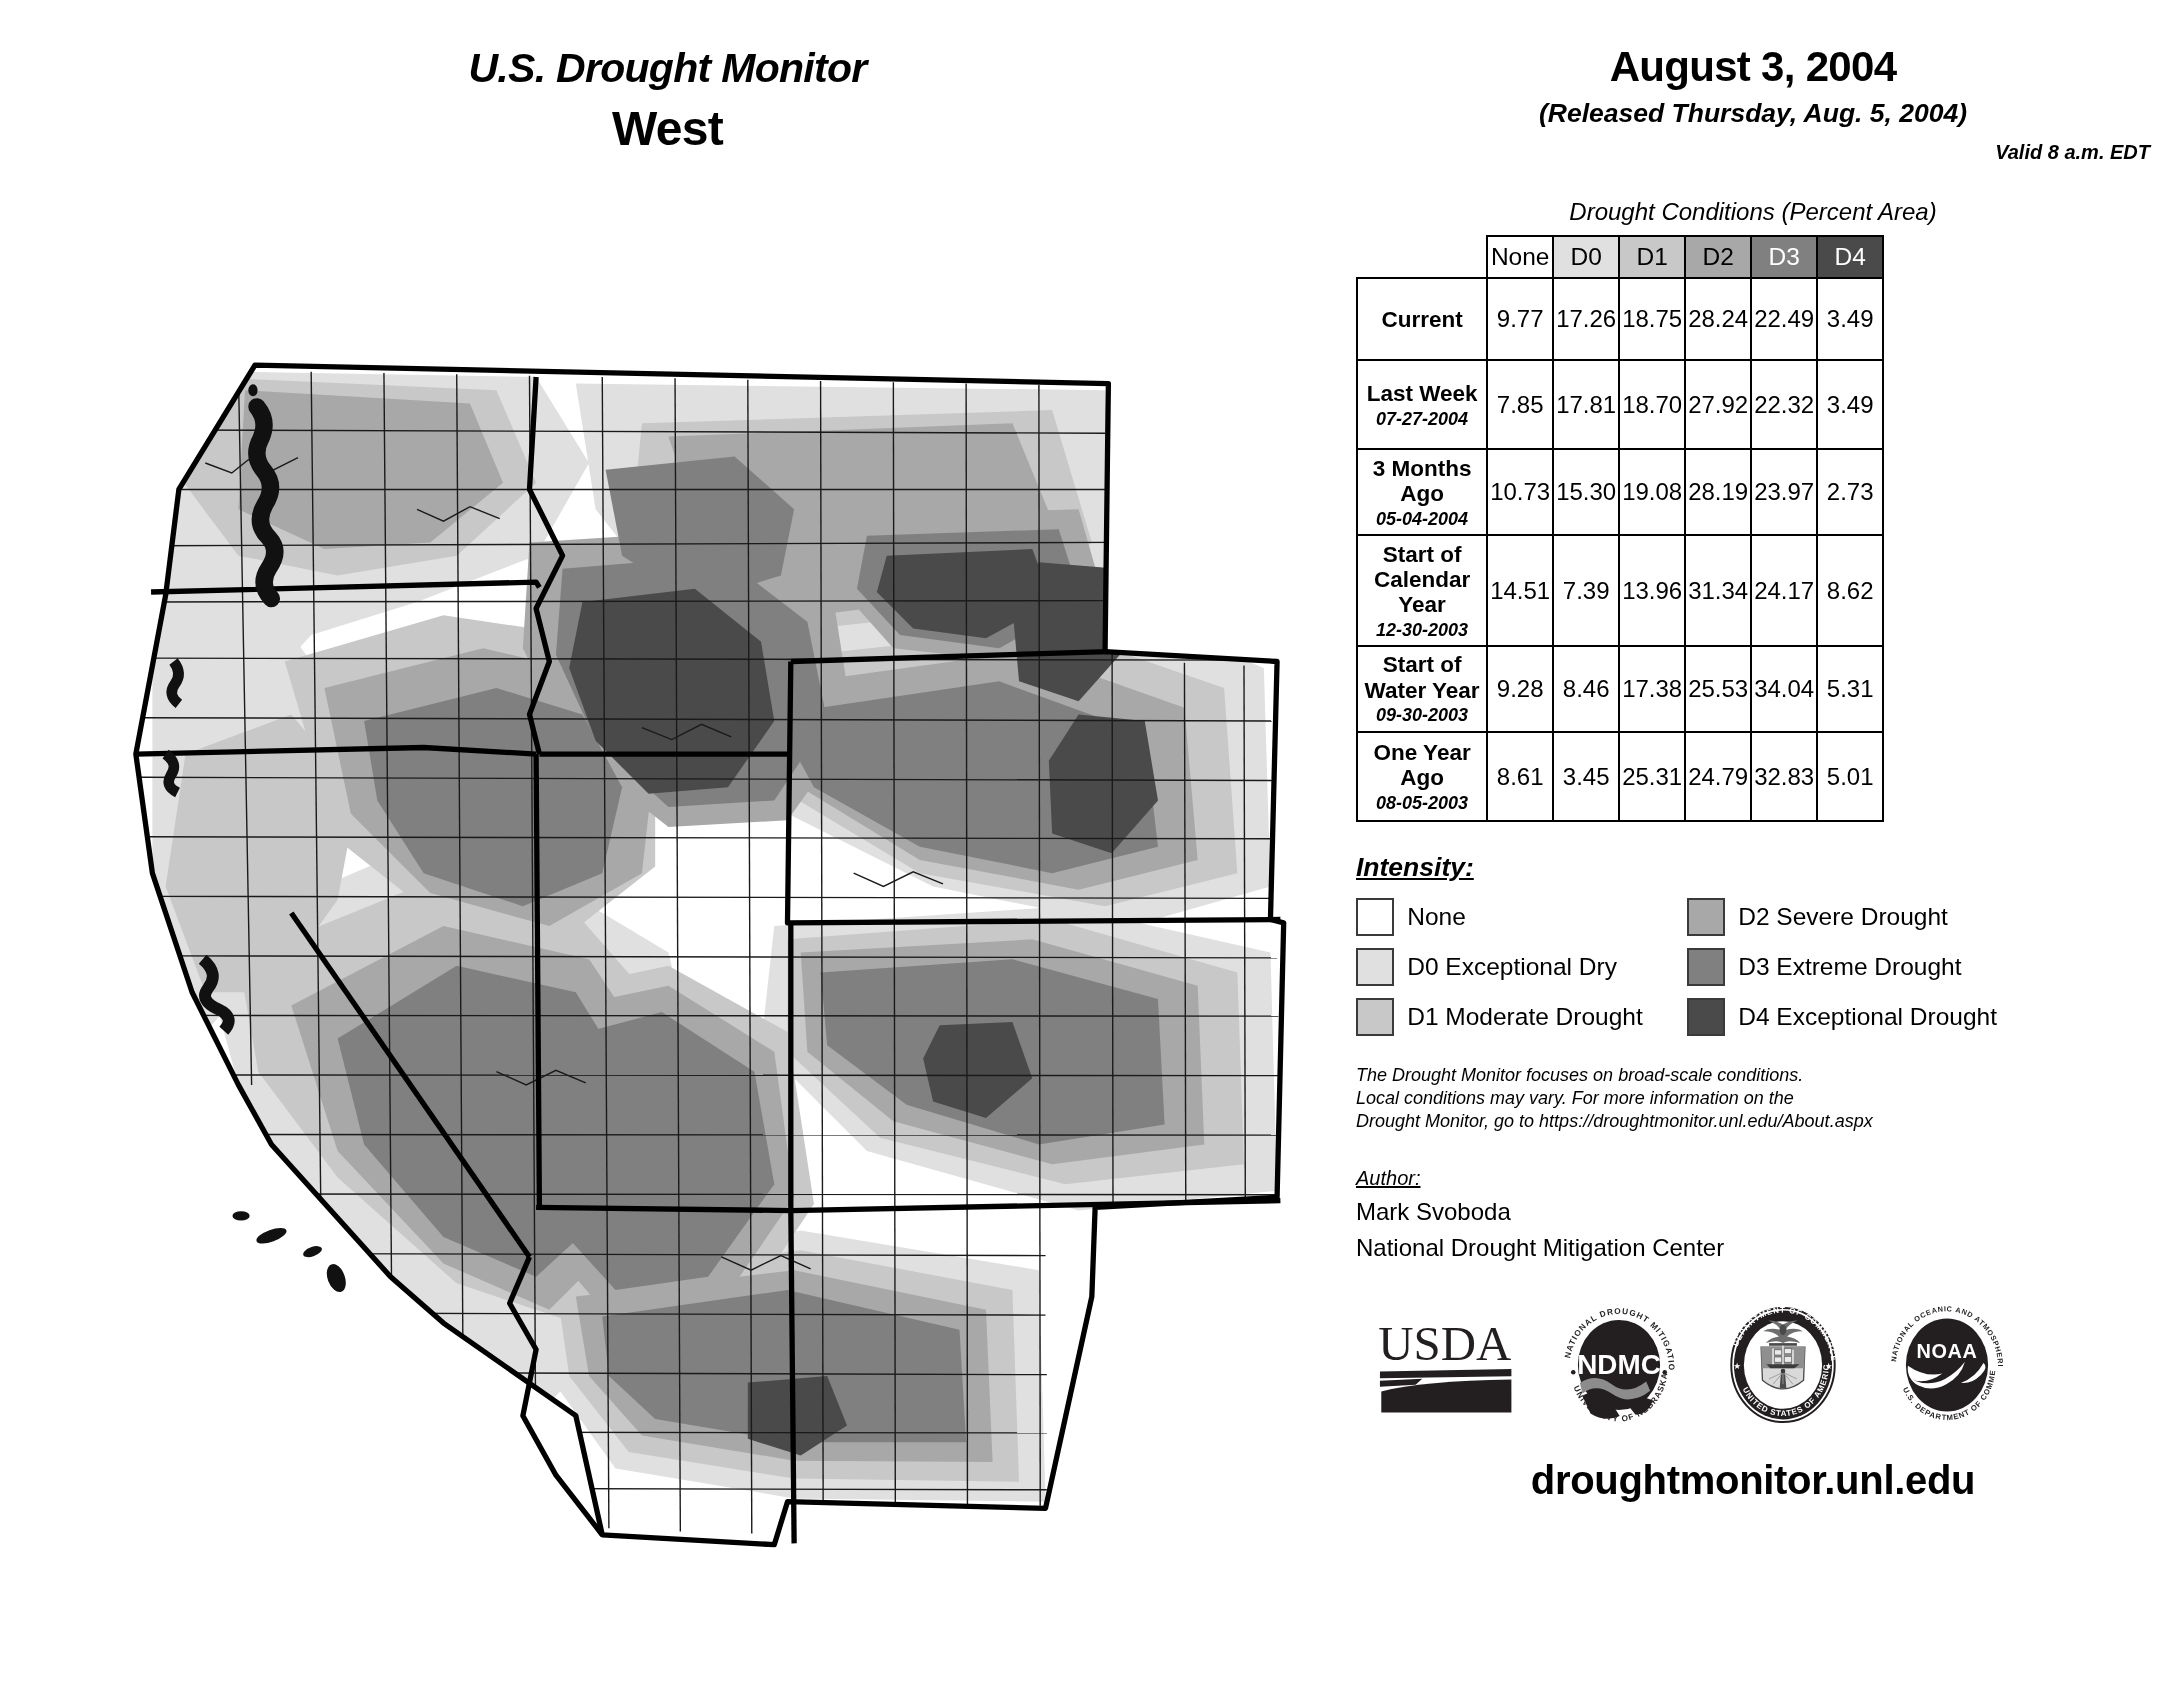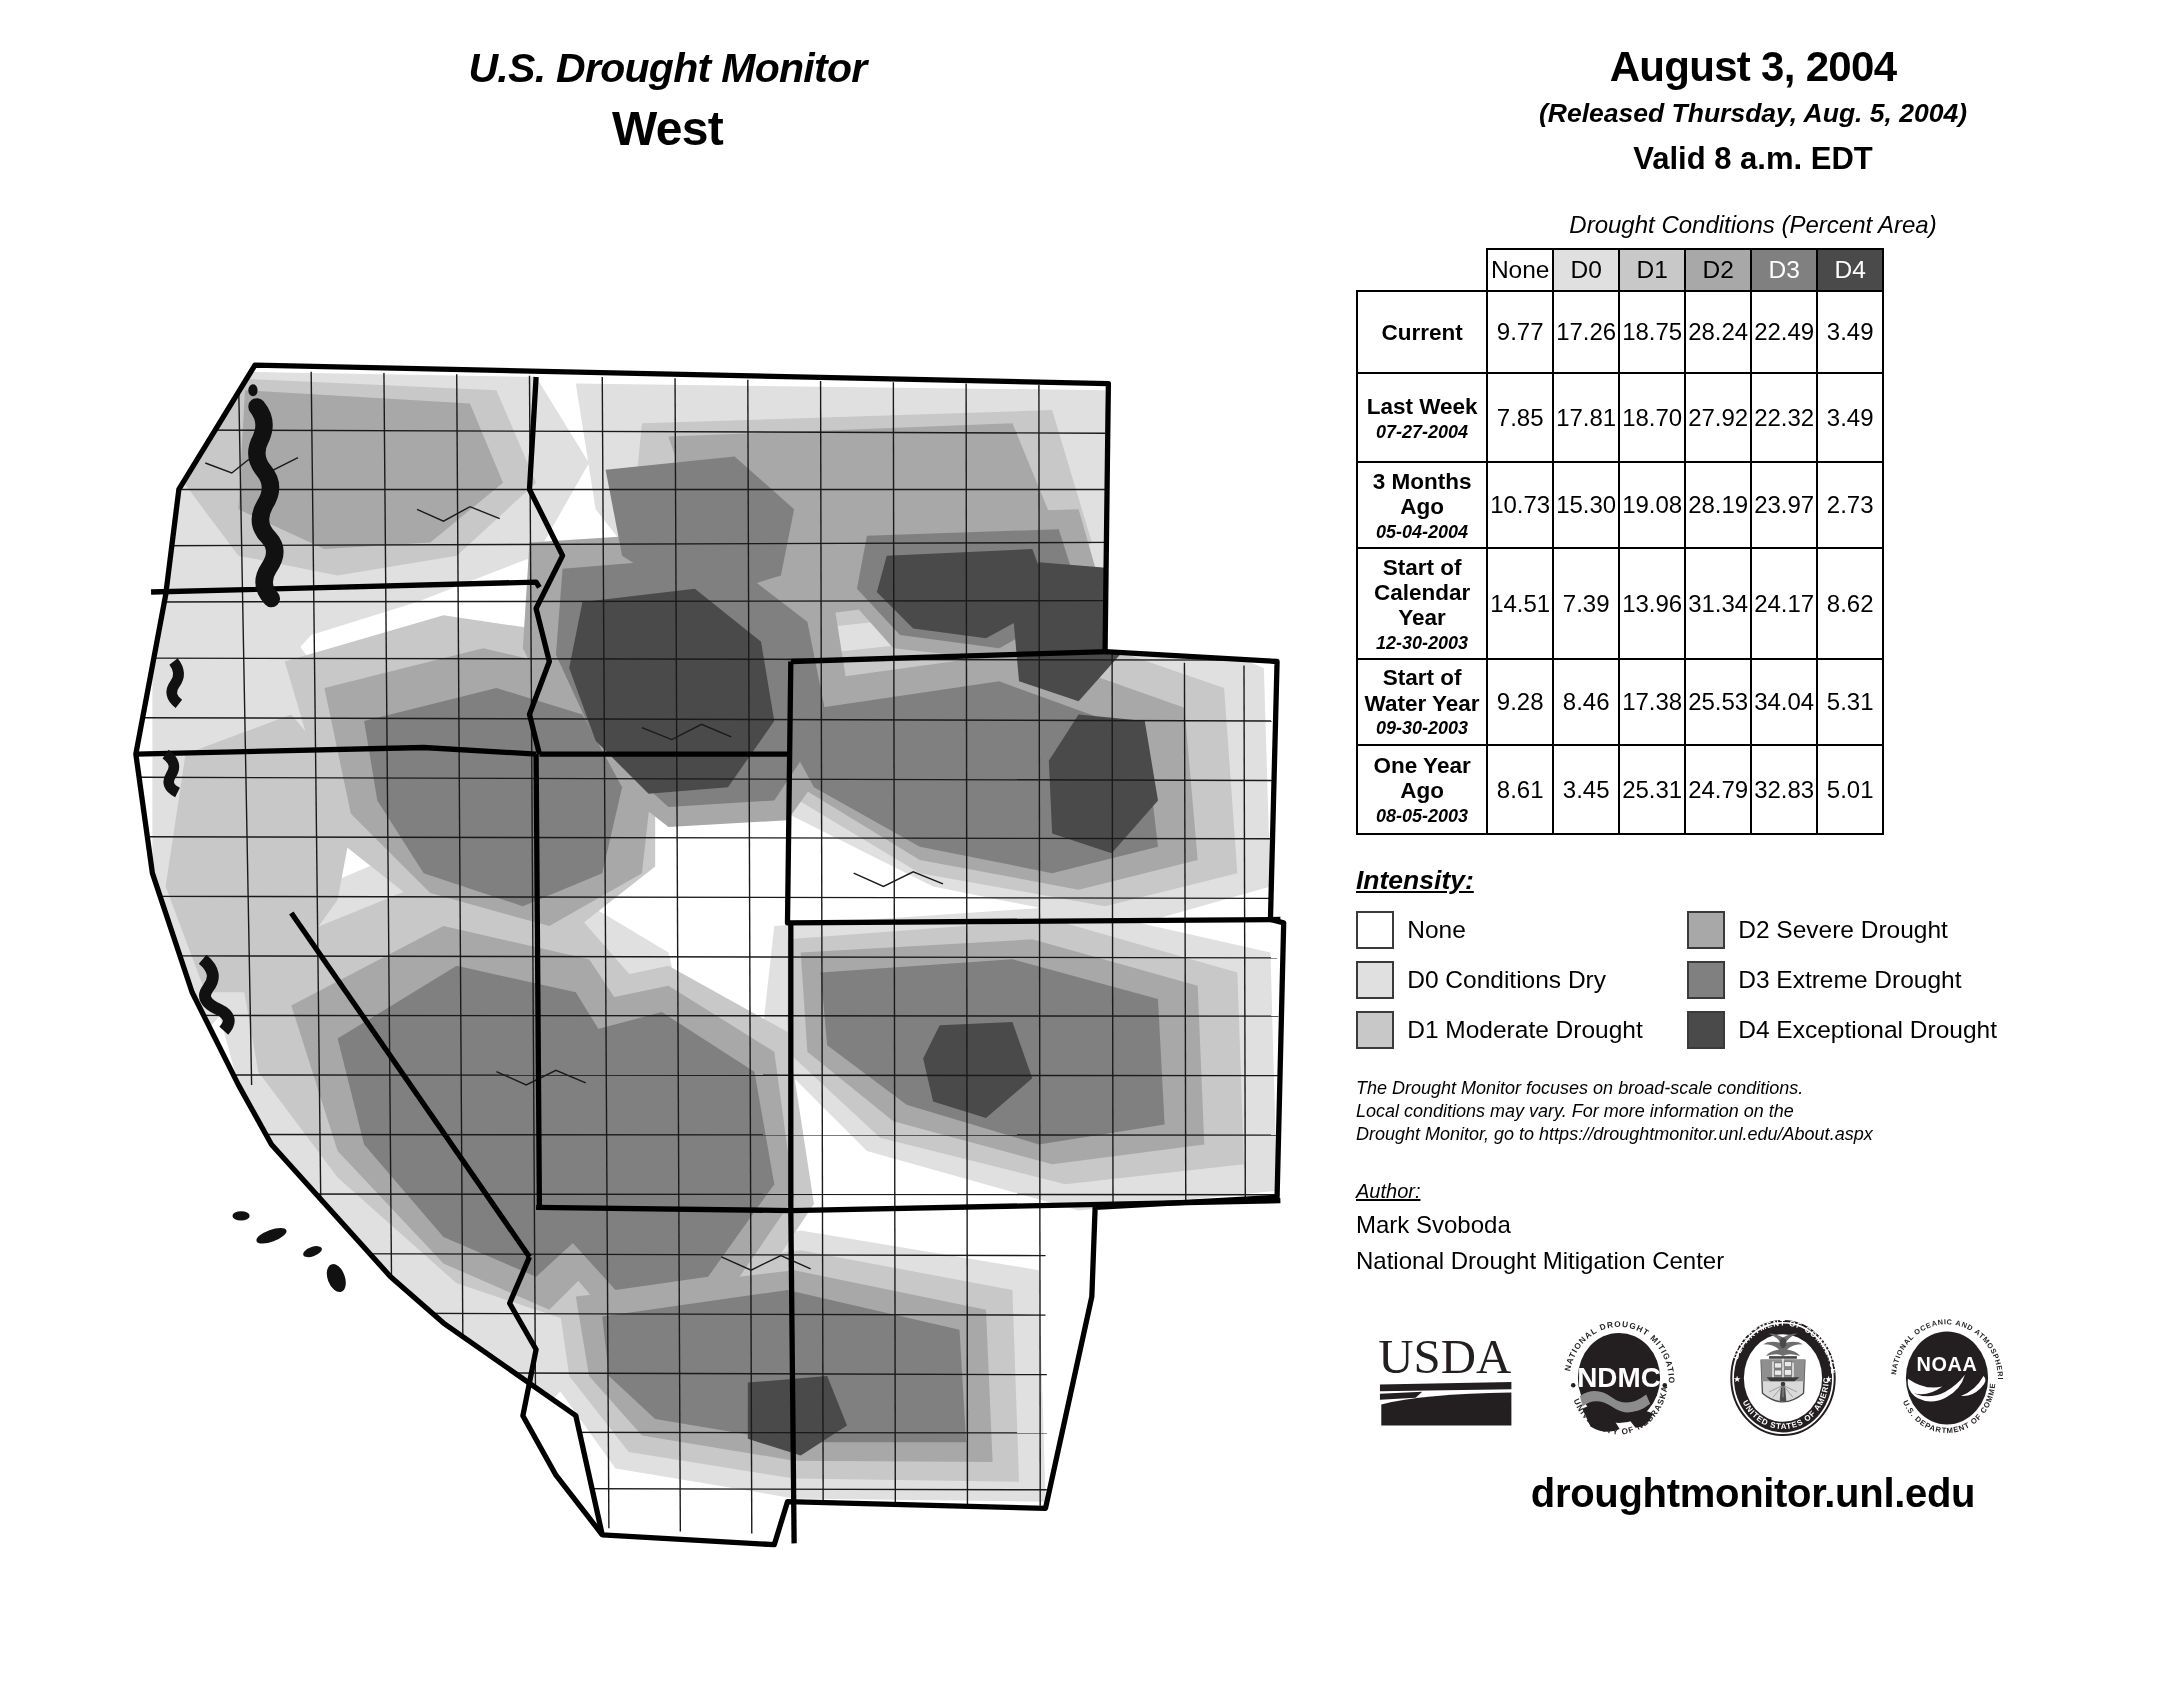--- a/index.html
+++ b/index.html
@@ -17,21 +17,21 @@
   #map-wrap{position:absolute;left:73px;top:291px;width:1257px;height:1257px;}
   #map-svg{width:100%;height:100%;display:block;}
 
   
   #right{position:absolute;left:1356px;top:46px;width:794px;}
 
   #date-main{font-size:42px;font-weight:bold;text-align:center;line-height:1.0;
              letter-spacing:-0.7px;}
   #date-released{font-size:26.5px;font-weight:bold;font-style:italic;text-align:center;
                  margin-top:12px;line-height:1.05;}
-  #date-valid{font-size:31px;font-weight:bold;text-align:center;margin-top:13.2px;}
+  #date-valid{font-size:20px;font-weight:bold;text-align:right;margin-top:13.2px;font-style:italic;}
 
   #table-caption{font-size:24px;font-style:italic;text-align:center;margin-top:34px;}
 
   
   #table-outer{position:relative;margin-top:9.3px;}
   table.dm{border-collapse:collapse;table-layout:fixed;margin-left:0;}
   table.dm td,table.dm th{border:2px solid #000;padding:0;text-align:center;
         vertical-align:middle;font-size:23px;}
   table.dm .corner{border:none;background:transparent;width:123px;}
   table.dm th.hdr{height:40px;font-weight:normal;font-size:24.5px;width:64px;}
@@ -366,21 +366,21 @@
     <div class="leg-item">
       <span class="leg-sw" style="background:#ffffff;"></span>
       <span class="leg-txt">None</span>
     </div>
     <div class="leg-item">
       <span class="leg-sw" style="background:#a8a8a8;"></span>
       <span class="leg-txt">D2 Severe Drought</span>
     </div>
     <div class="leg-item">
       <span class="leg-sw" style="background:#e0e0e0;"></span>
-      <span class="leg-txt">D0 Conditions Dry</span>
+      <span class="leg-txt">D0 Exceptional Dry</span>
     </div>
     <div class="leg-item">
       <span class="leg-sw" style="background:#808080;"></span>
       <span class="leg-txt">D3 Extreme Drought</span>
     </div>
     <div class="leg-item">
       <span class="leg-sw" style="background:#c8c8c8;"></span>
       <span class="leg-txt">D1 Moderate Drought</span>
     </div>
     <div class="leg-item">

